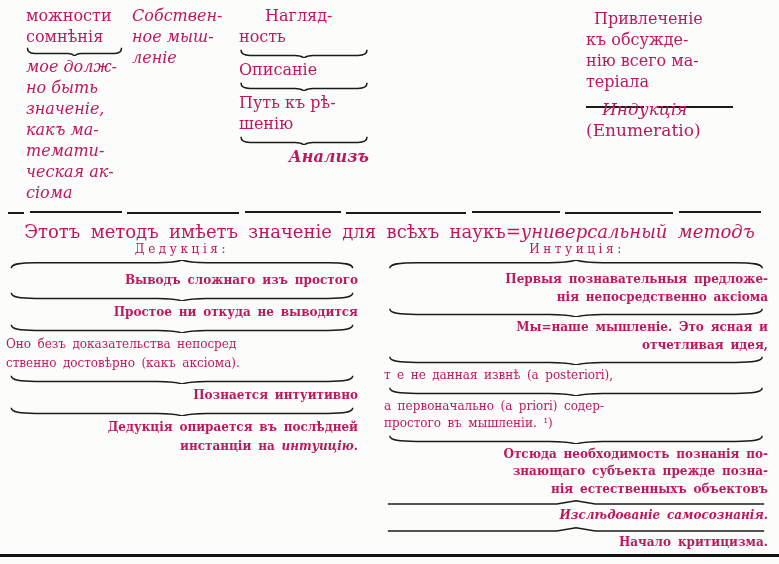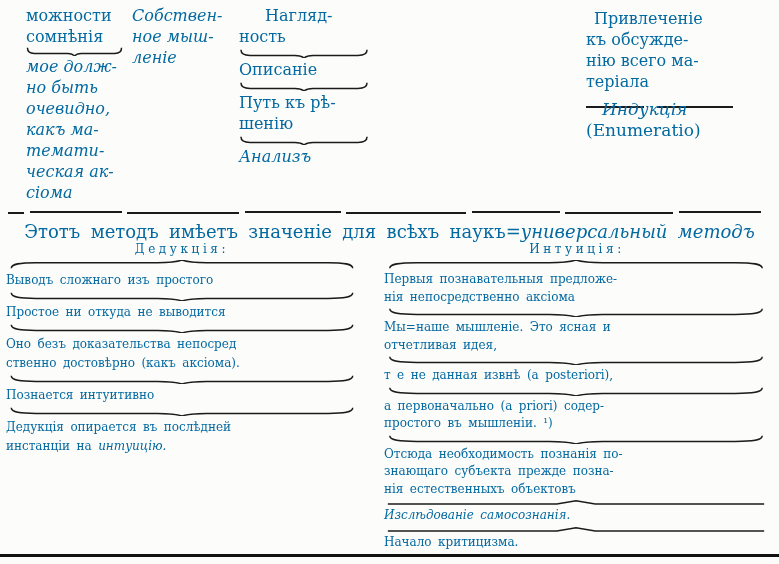--- a/index.html
+++ b/index.html
@@ -1,25 +1,25 @@
 <!DOCTYPE html>
 <html><head>
 <meta charset="utf-8">
 <style>
   * { margin:0; padding:0; box-sizing:border-box; }
   html,body { background:#e8e8e6; }
   .page {
     position:relative; width:779px; height:564px;
-    background:#fcfcfa; color:#0369a1;
+    background:#fcfcfa; color:#be185d;
     font-family:"DejaVu Serif", serif;
     overflow:hidden;
   }
   .abs { position:absolute; }
   .it { font-style:italic; }
-  .c  { text-align:left; }
+  .c  { text-align:right;font-weight:bold; }
   .l  { text-align:left; }
   .sm { font-size:16px; line-height:21px; }
   .row { font-size:12px; word-spacing:0.22em; }
   .lrow { line-height:19px; }
   .rrow { line-height:17.5px; }
   .hdr { font-size:12px; letter-spacing:0.3em; text-align:center; }
   svg.brc { display:block; width:100%; height:9px; }
   svg.brc path { stroke:#1b1b1b; stroke-width:1.5; fill:none; vector-effect:non-scaling-stroke; }
   svg.ob { transform:scaleY(-1); }
   .divw { margin:2px 0; }
@@ -36,21 +36,21 @@
 
   <div class="abs sm" style="left:26px; top:5px; width:97px;">
     <div>можности</div>
     <div>сомнѣнія</div>
     <svg class="brc" viewBox="0 0 200 12" preserveAspectRatio="none">
       <path d="M3,1 C3,7 8,8.5 17,8.5 L86,8.5 C93,8.5 97,9.5 100,12 C103,9.5 107,8.5 114,8.5 L183,8.5 C192,8.5 197,7 197,1"></path>
     </svg>
     <div class="it">
       <div>мое долж-</div>
       <div>но быть</div>
-      <div>очевидно,</div>
+      <div>значеніе,</div>
       <div>какъ ма-</div>
       <div>темати-</div>
       <div>ческая ак-</div>
       <div>сіома</div>
     </div>
   </div>
 
   <div class="abs sm it" style="left:132px; top:5px; width:106px;">
     <div>Собствен-</div>
     <div>ное мыш-</div>

